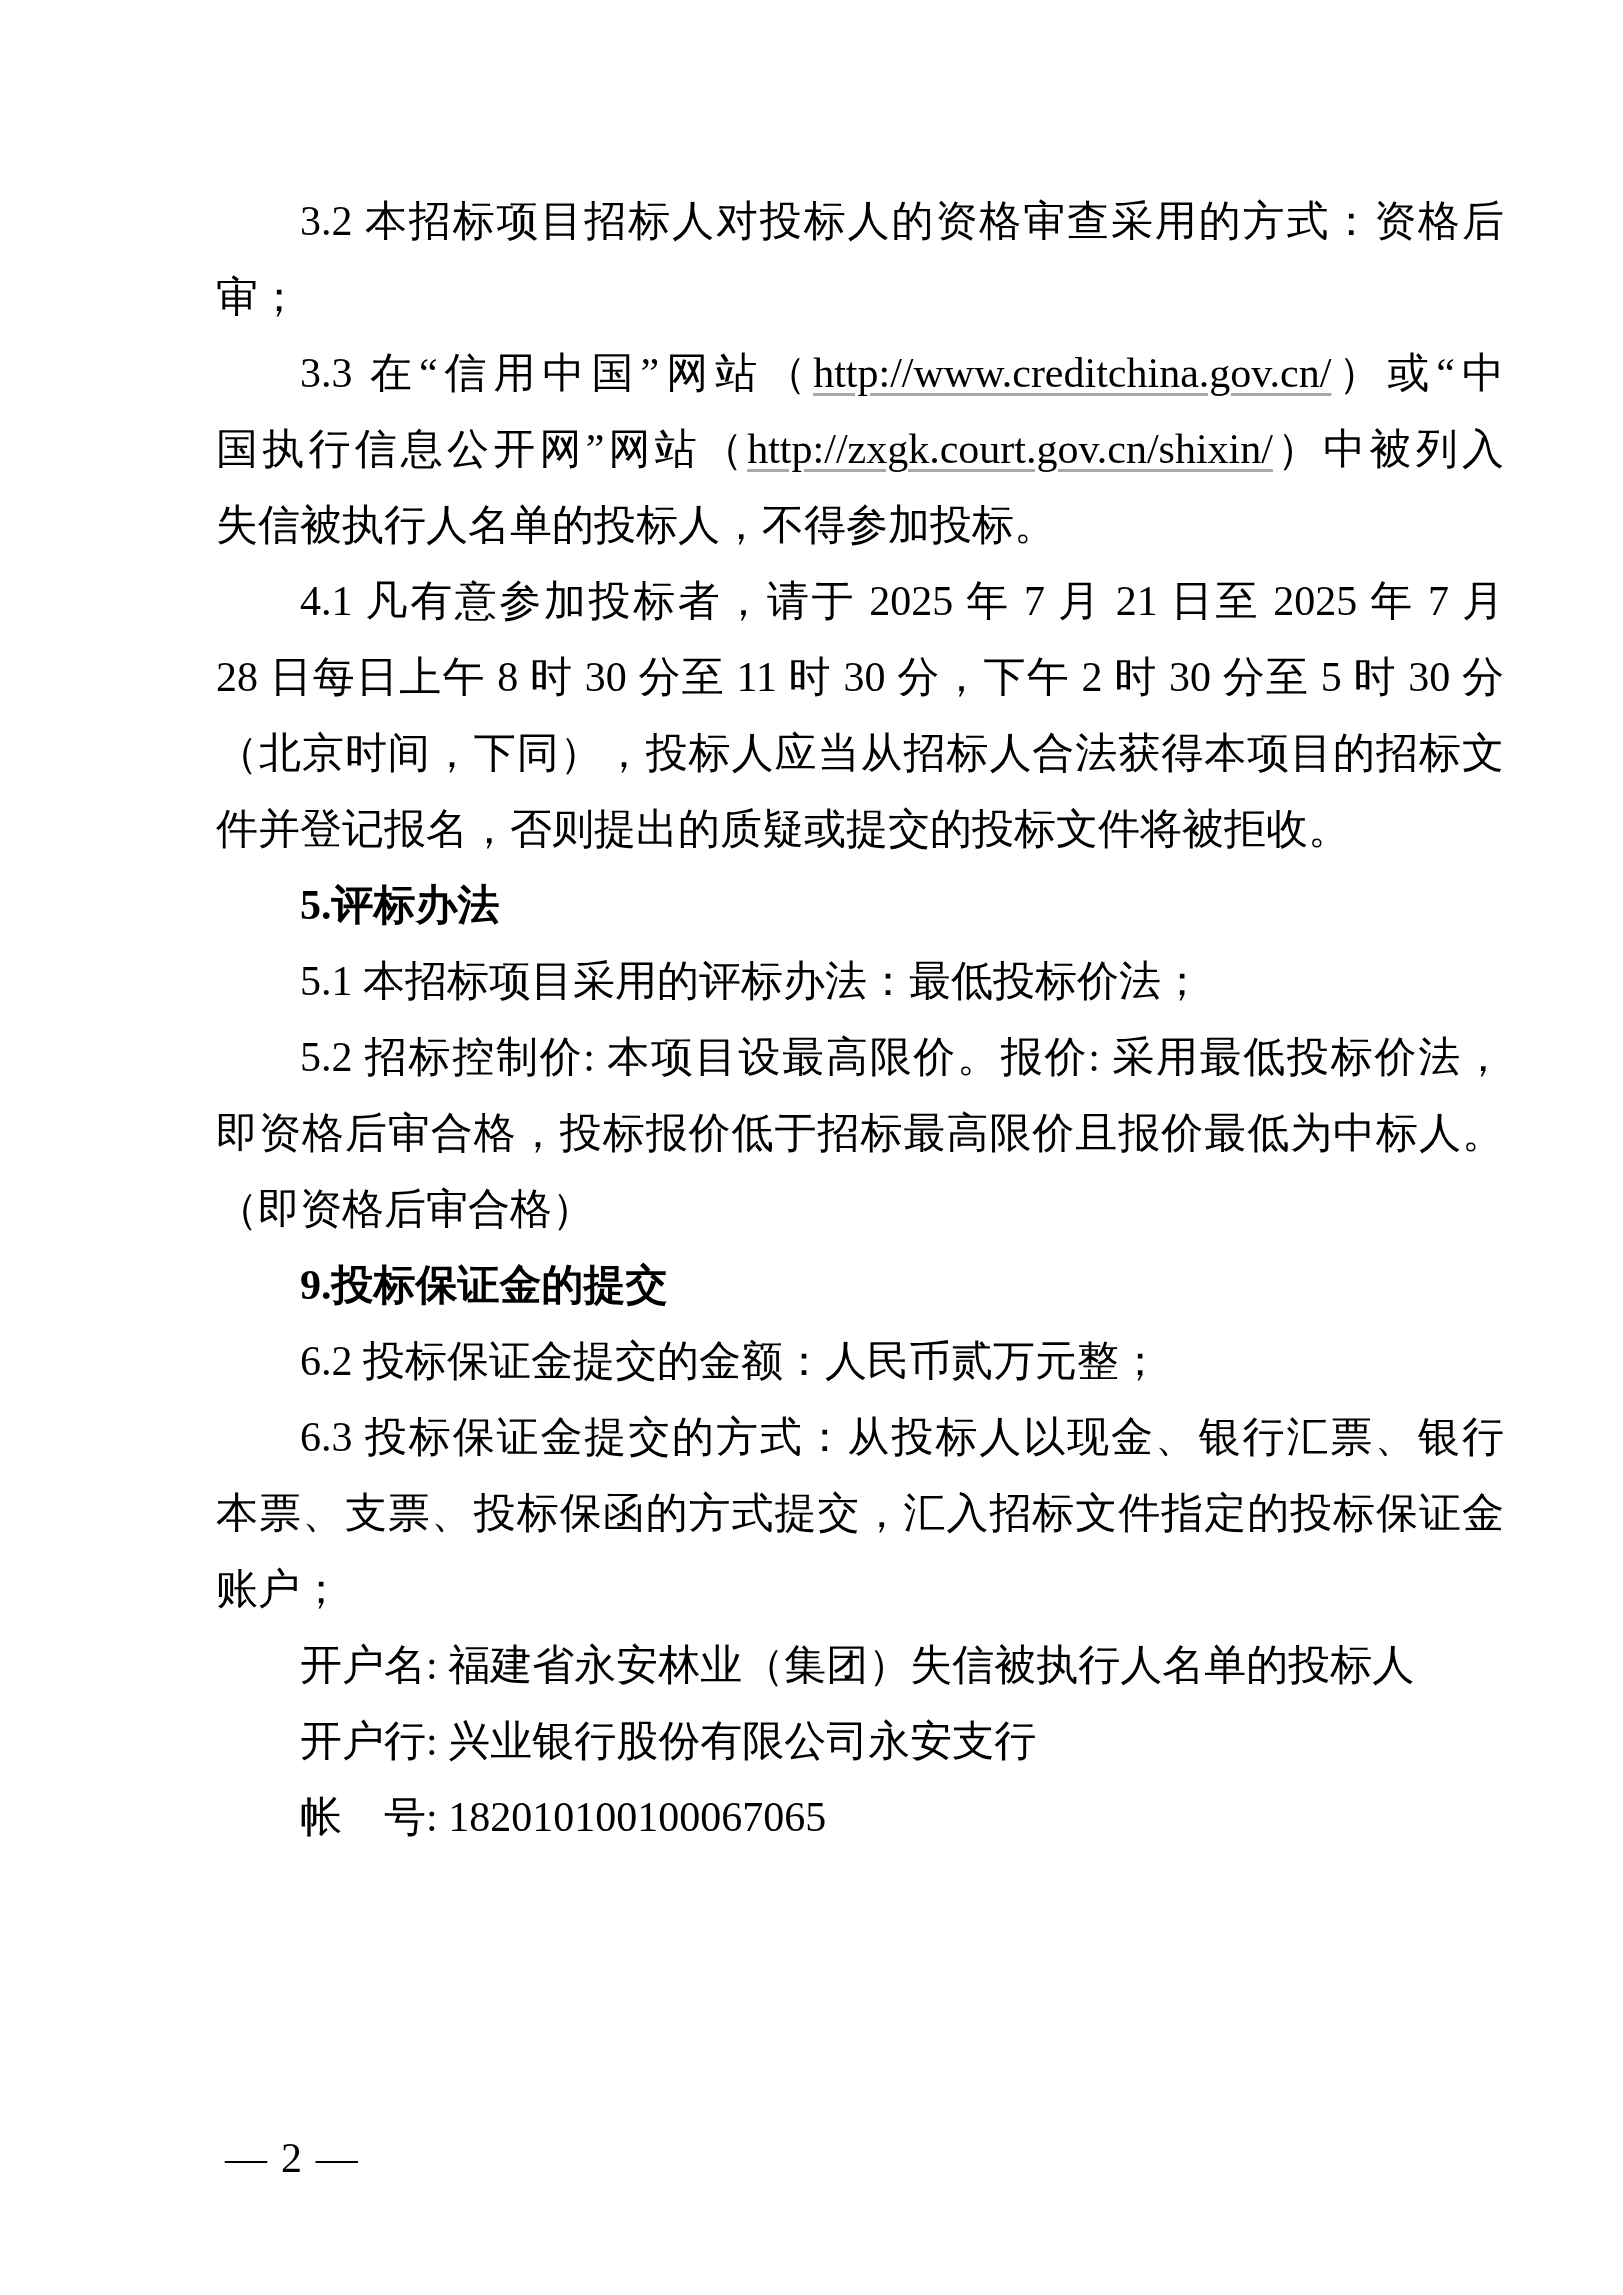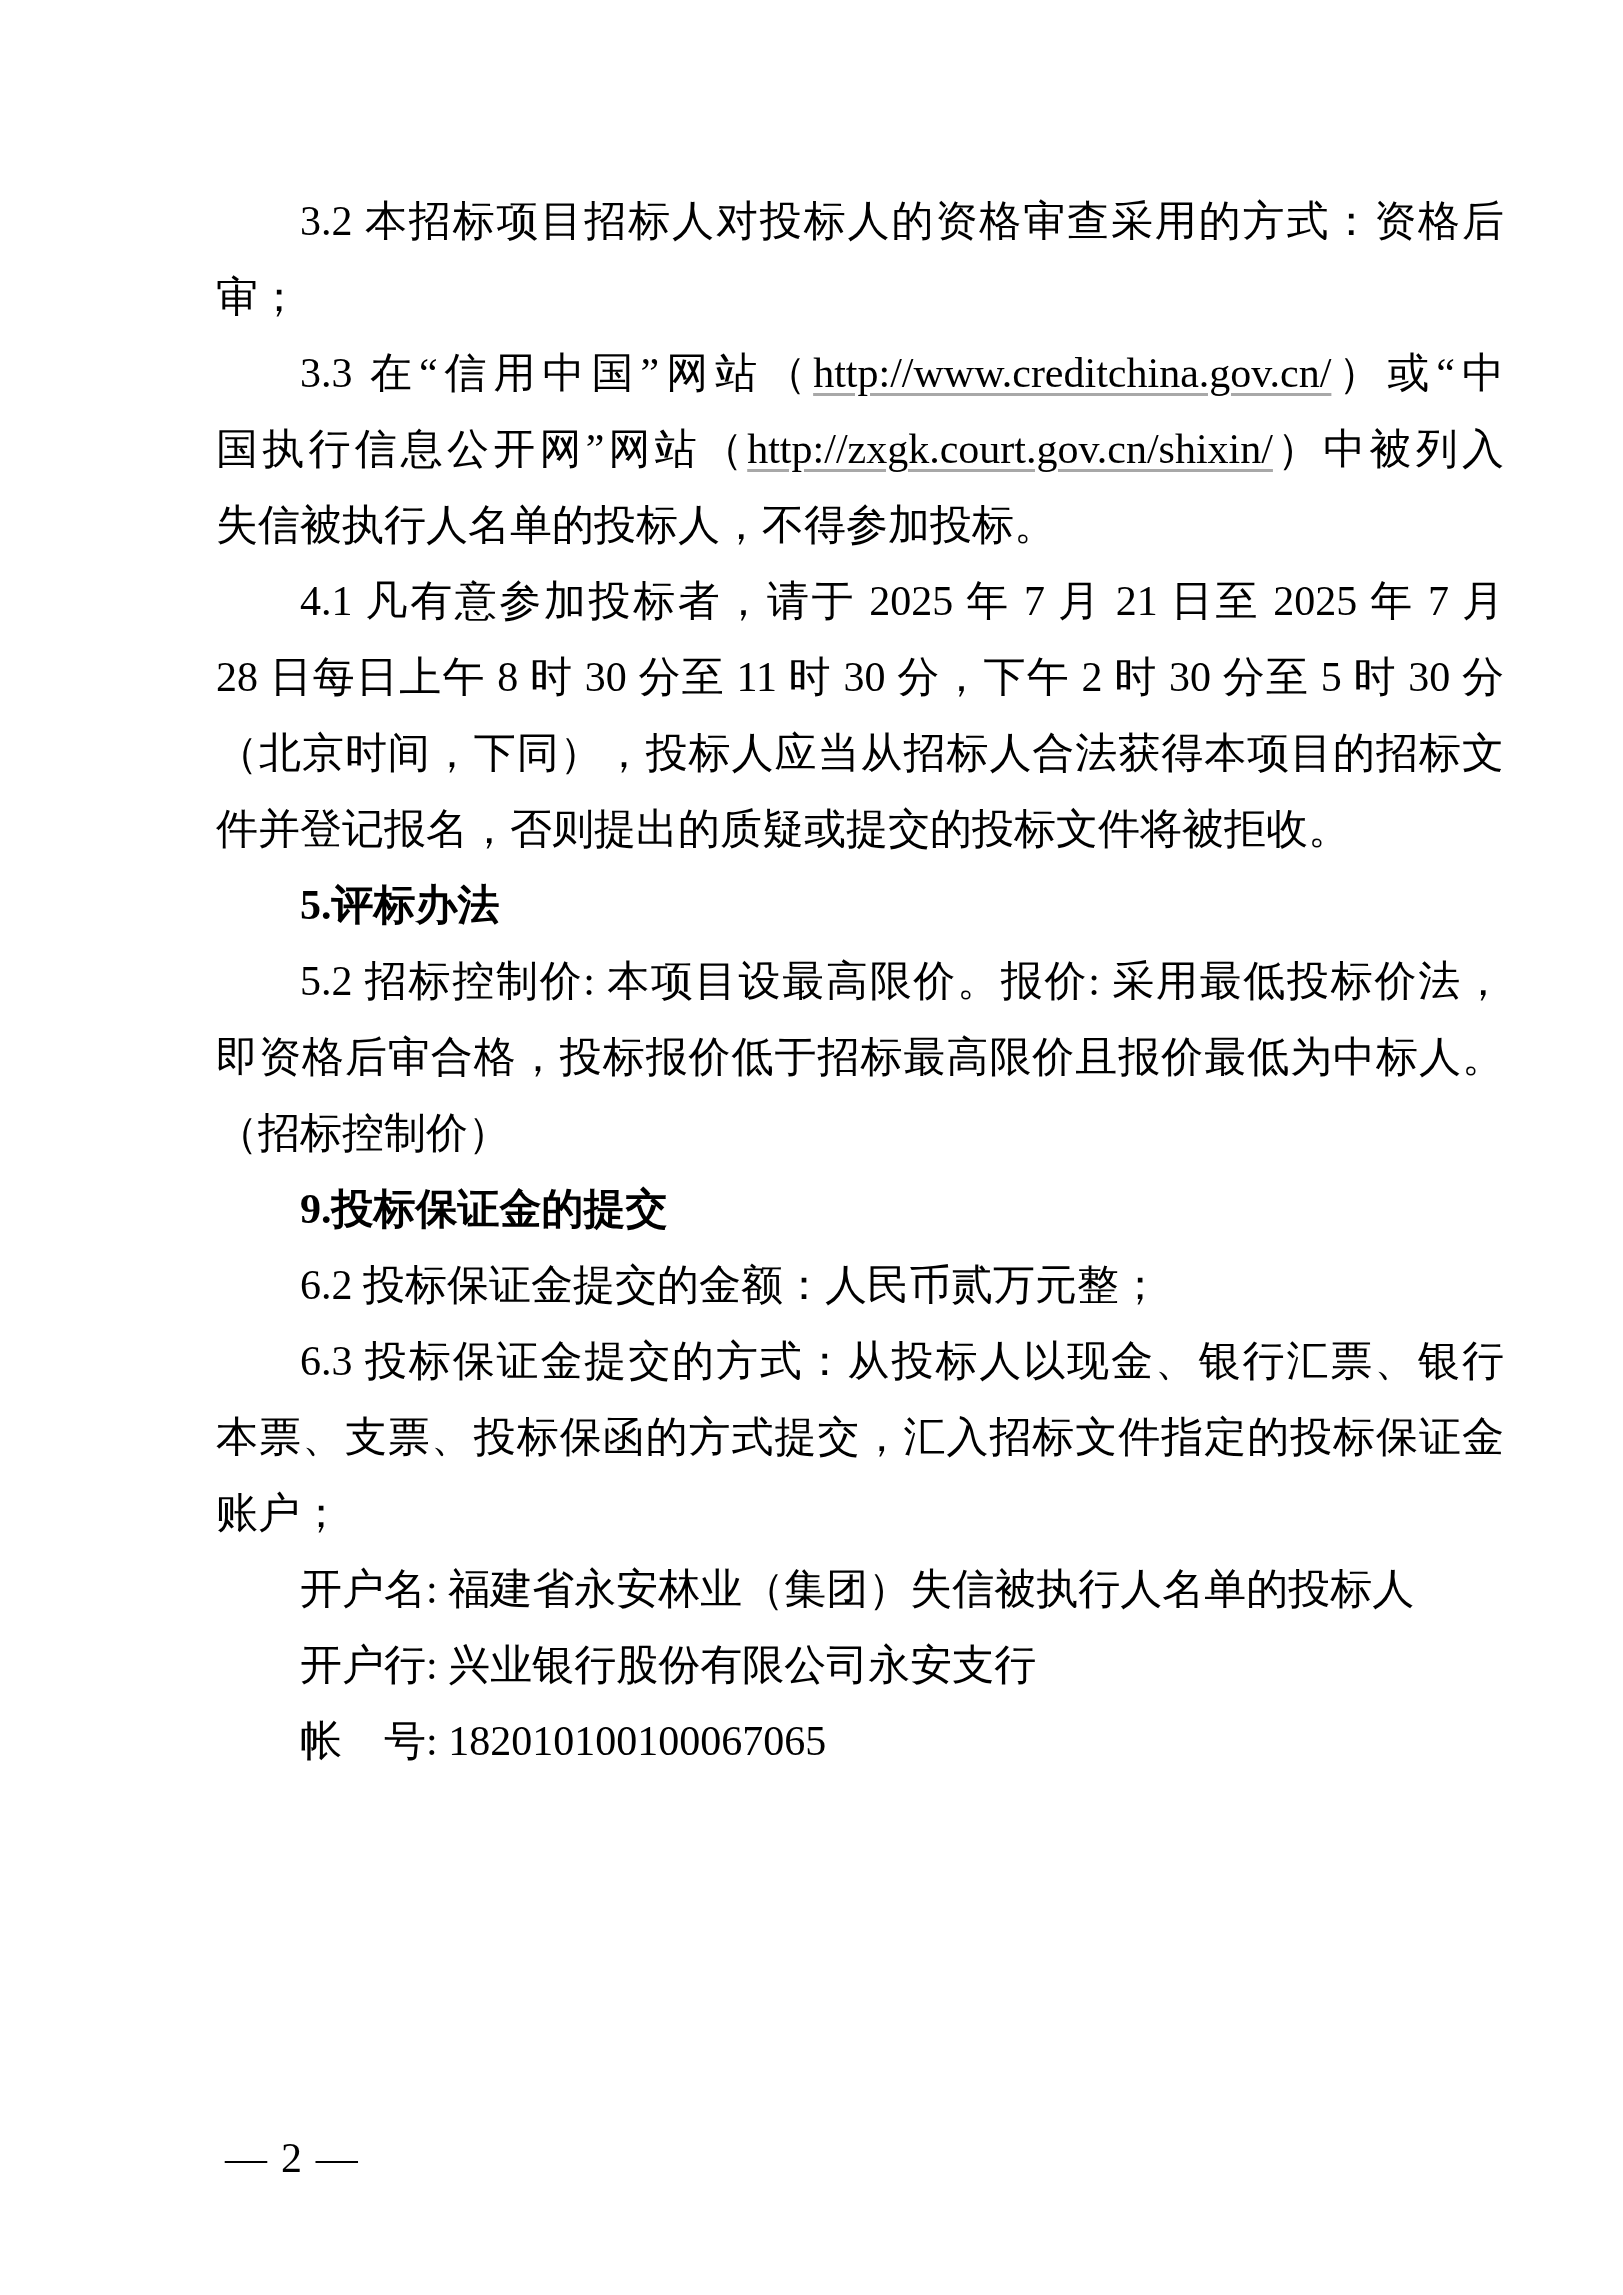--- a/index.html
+++ b/index.html
@@ -67,23 +67,24 @@
       <div class="line j i"><span>3.2 本招标项目招标人对投标人的资格审查采用的方式：资格后</span></div>
       <div class="line"><span>审；</span></div>
       <div class="line j i"><span>3.3 在“信用中国”网站（</span><span class="url">http://www.creditchina.gov.cn/</span><span>）或“中</span></div>
       <div class="line j"><span>国执行信息公开网”网站（</span><span class="url">http://zxgk.court.gov.cn/shixin/</span><span>）中被列入</span></div>
       <div class="line"><span>失信被执行人名单的投标人，不得参加投标。</span></div>
       <div class="line j i"><span>4.1 凡有意参加投标者，请于 2025 年 7 月 21 日至 2025 年 7 月</span></div>
       <div class="line j"><span>28 日每日上午 8 时 30 分至 11 时 30 分，下午 2 时 30 分至 5 时 30 分</span></div>
       <div class="line j"><span>（北京时间，下同），投标人应当从招标人合法获得本项目的招标文</span></div>
       <div class="line"><span>件并登记报名，否则提出的质疑或提交的投标文件将被拒收。</span></div>
       <div class="line i b"><span>5.评标办法</span></div>
+      <div class="line i"><span>5.1 本招标项目采用的评标办法：最低投标价法；</span></div>
       <div class="line j i"><span>5.2 招标控制价: 本项目设最高限价。报价: 采用最低投标价法，</span></div>
       <div class="line j"><span>即资格后审合格，投标报价低于招标最高限价且报价最低为中标人。</span></div>
-      <div class="line"><span>（招标控制价）</span></div>
+      <div class="line"><span>（即资格后审合格）</span></div>
       <div class="line i b"><span>9.投标保证金的提交</span></div>
       <div class="line i"><span>6.2 投标保证金提交的金额：人民币贰万元整；</span></div>
       <div class="line j i"><span>6.3 投标保证金提交的方式：从投标人以现金、银行汇票、银行</span></div>
       <div class="line j"><span>本票、支票、投标保函的方式提交，汇入招标文件指定的投标保证金</span></div>
       <div class="line"><span>账户；</span></div>
       <div class="line i"><span>开户名: 福建省永安林业（集团）失信被执行人名单的投标人</span></div>
       <div class="line i"><span>开户行: 兴业银行股份有限公司永安支行</span></div>
       <div class="line i"><span>帐　号: 182010100100067065</span></div>
     </div>
   <div class="page-footer">— 2 —</div>

